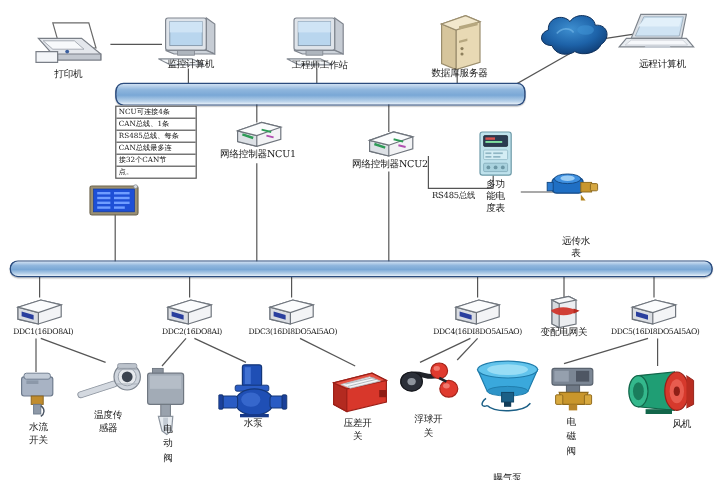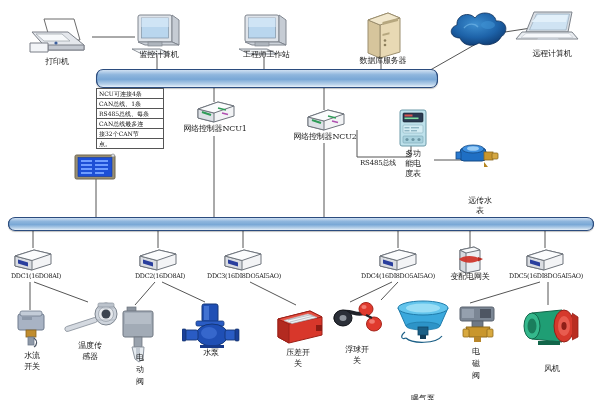--- a/index.html
+++ b/index.html
@@ -485,15 +485,15 @@
       <path d="M10 8 L40 5 L40 37 L10 34 Z" fill="#1f9e74" stroke="#12664a" stroke-width="1"></path>
       <ellipse cx="10" cy="21" rx="8" ry="13" fill="#34b88c" stroke="#12664a" stroke-width="1"></ellipse>
       <ellipse cx="10" cy="21" rx="4.5" ry="7.5" fill="#1a7d5c"></ellipse>
       <ellipse cx="42" cy="21" rx="10" ry="16" fill="#d6392c" stroke="#932119" stroke-width="1"></ellipse>
       <ellipse cx="42" cy="21" rx="6" ry="10" fill="#ea6153" opacity=".9"></ellipse>
       <ellipse cx="42" cy="21" rx="2.6" ry="4" fill="#8f1f17"></ellipse>
       <path d="M50 8 L56 12 L56 32 L50 35" fill="#b92d21" stroke="#932119" stroke-width="0.8"></path>
       <rect x="16" y="36" width="22" height="4" fill="#12664a"></rect>
     </svg>
   </div>
-  <div class="lbl" style="left:528px;top:364px;width:48px;">风机</div>
+  <div class="lbl" style="left:528px;top:349px;width:48px;text-align:right;">风机</div>
 
 </div>
 
 </body></html>

